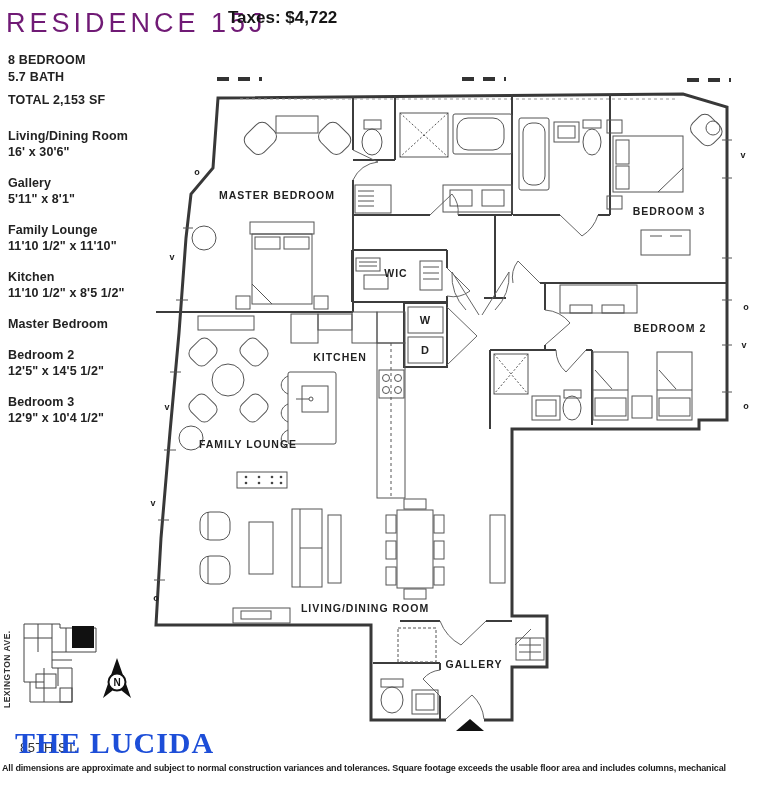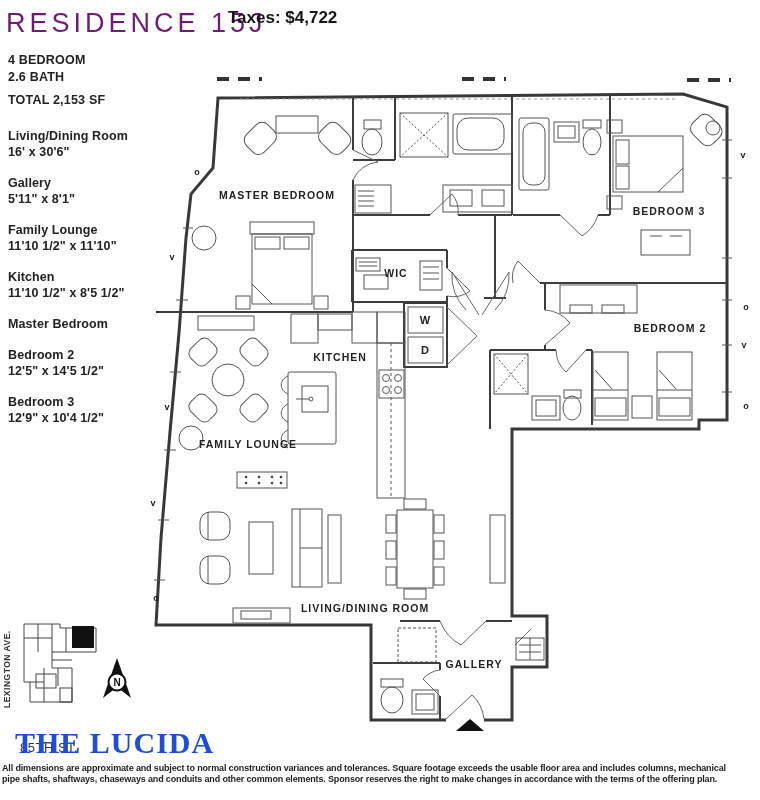--- a/index.html
+++ b/index.html
@@ -296,22 +296,22 @@
   </g>
 </svg>
 
 <div class="abs title">RESIDENCE 15J</div>
 
 <div class="abs charges">
   <div>Taxes: $4,722</div>
 </div>
 
 <div class="abs summary">
-  <div>4 BEDROOM</div>
-  <div>2.6 BATH</div>
+  <div>8 BEDROOM</div>
+  <div>5.7 BATH</div>
 </div>
 <div class="abs total">TOTAL 2,153 SF</div>
 
 <div class="abs roomlist">
   <div class="entry">
     <div class="rname">Living/Dining Room</div>
     <div class="rdims">16' x 30'6"</div>
   </div>
   <div class="entry">
     <div class="rname">Gallery</div>
@@ -338,14 +338,13 @@
   </div>
 </div>
 
 <div class="abs lex">LEXINGTON AVE.</div>
 <div class="abs st85">85TH ST.</div>
 
 <div class="abs lucida">THE LUCIDA</div>
 
 <div class="abs disclaimer">
   <div>All dimensions are approximate and subject to normal construction variances and tolerances.  Square footage exceeds the usable floor area and includes columns, mechanical</div>
-  <div>pipe shafts, shaftways, chaseways and conduits and other common elements.  Sponsor reserves the right to make changes in accordance with the terms of the offering plan.</div>
 </div>
 
 </body></html>

